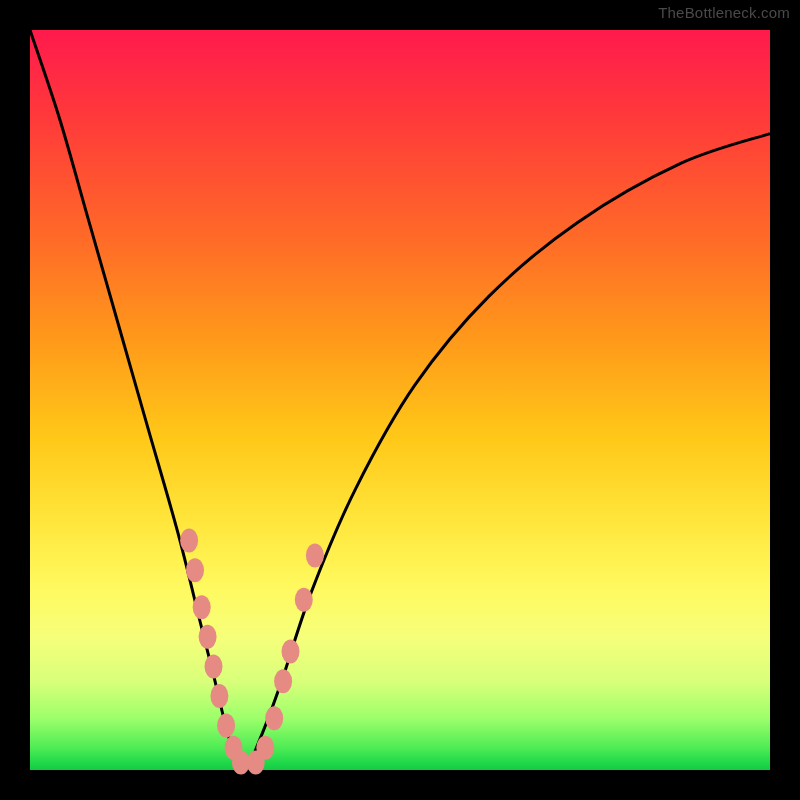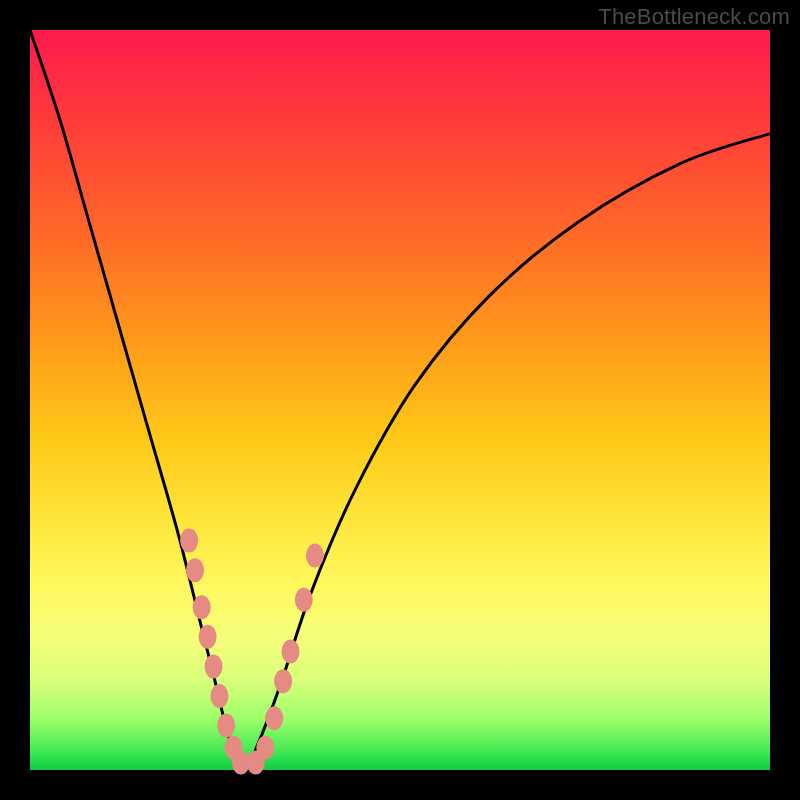--- a/index.html
+++ b/index.html
@@ -40,21 +40,21 @@
       #4eec55 97%,
       #1fd94a 99%,
       #16c944 100%
     );
   }
   .watermark {
     position: absolute;
     top: 4px;
     right: 10px;
     color: #4a4a4a;
-    font-size: 22px;
+    font-size: 15px;
     font-weight: 500;
     letter-spacing: 0.2px;
     user-select: none;
   }
   svg.curves {
     position: absolute;
     left: 0;
     top: 0;
     width: 740px;
     height: 740px;

